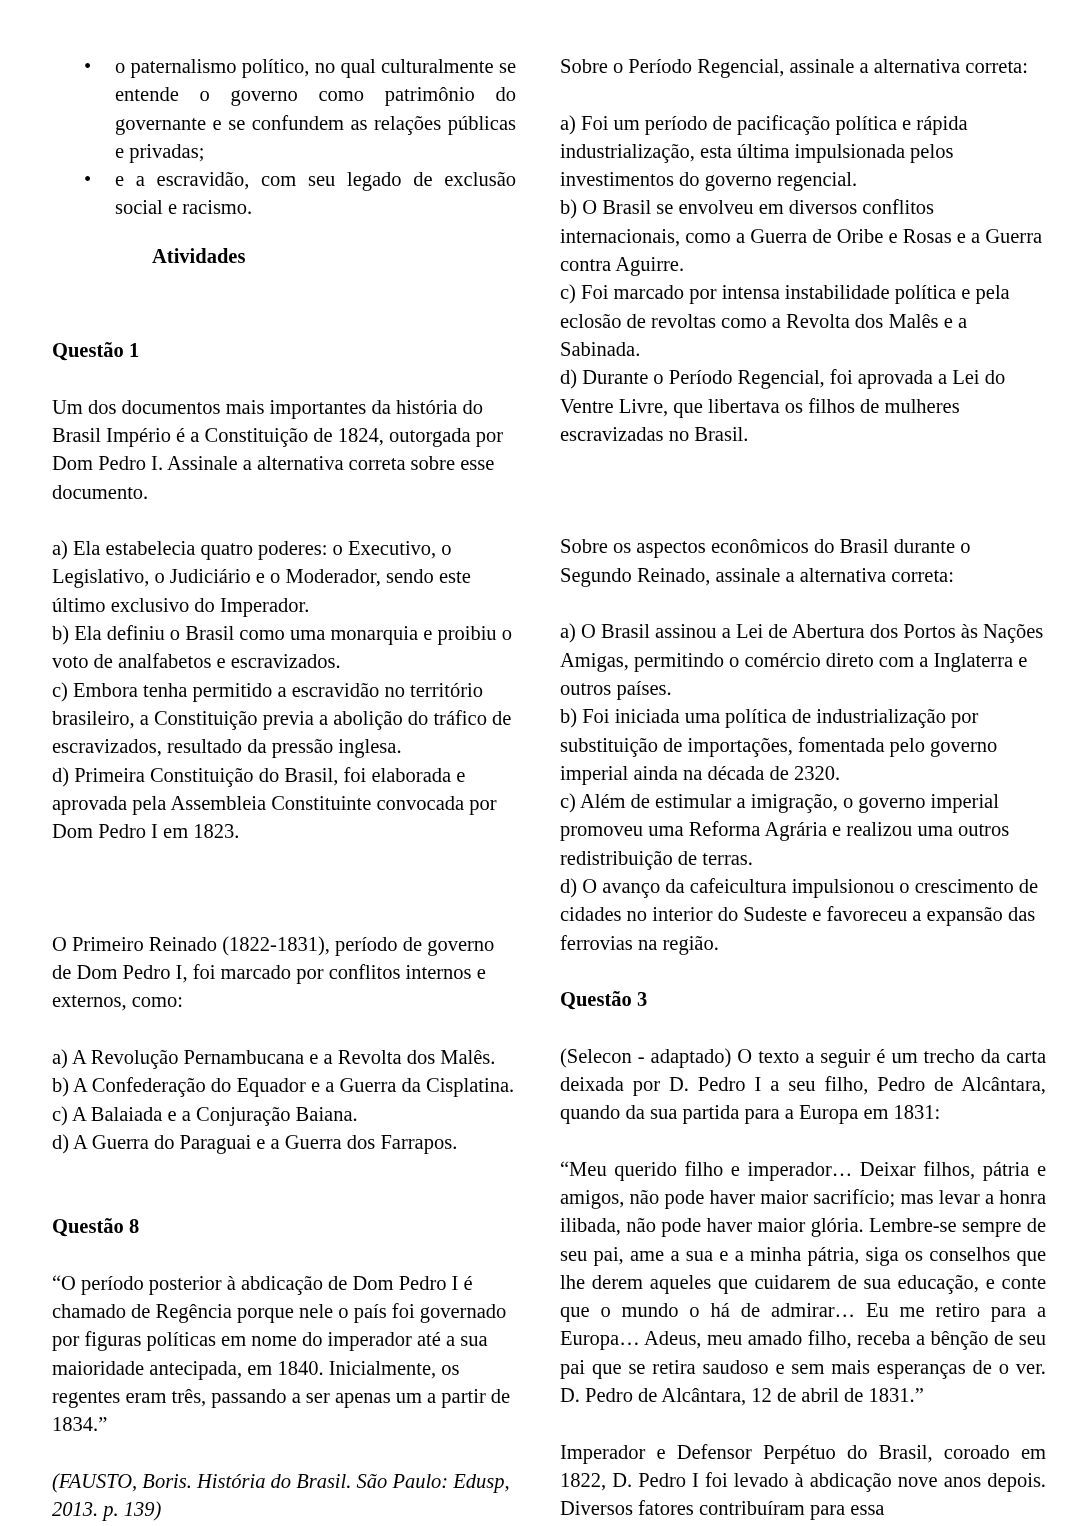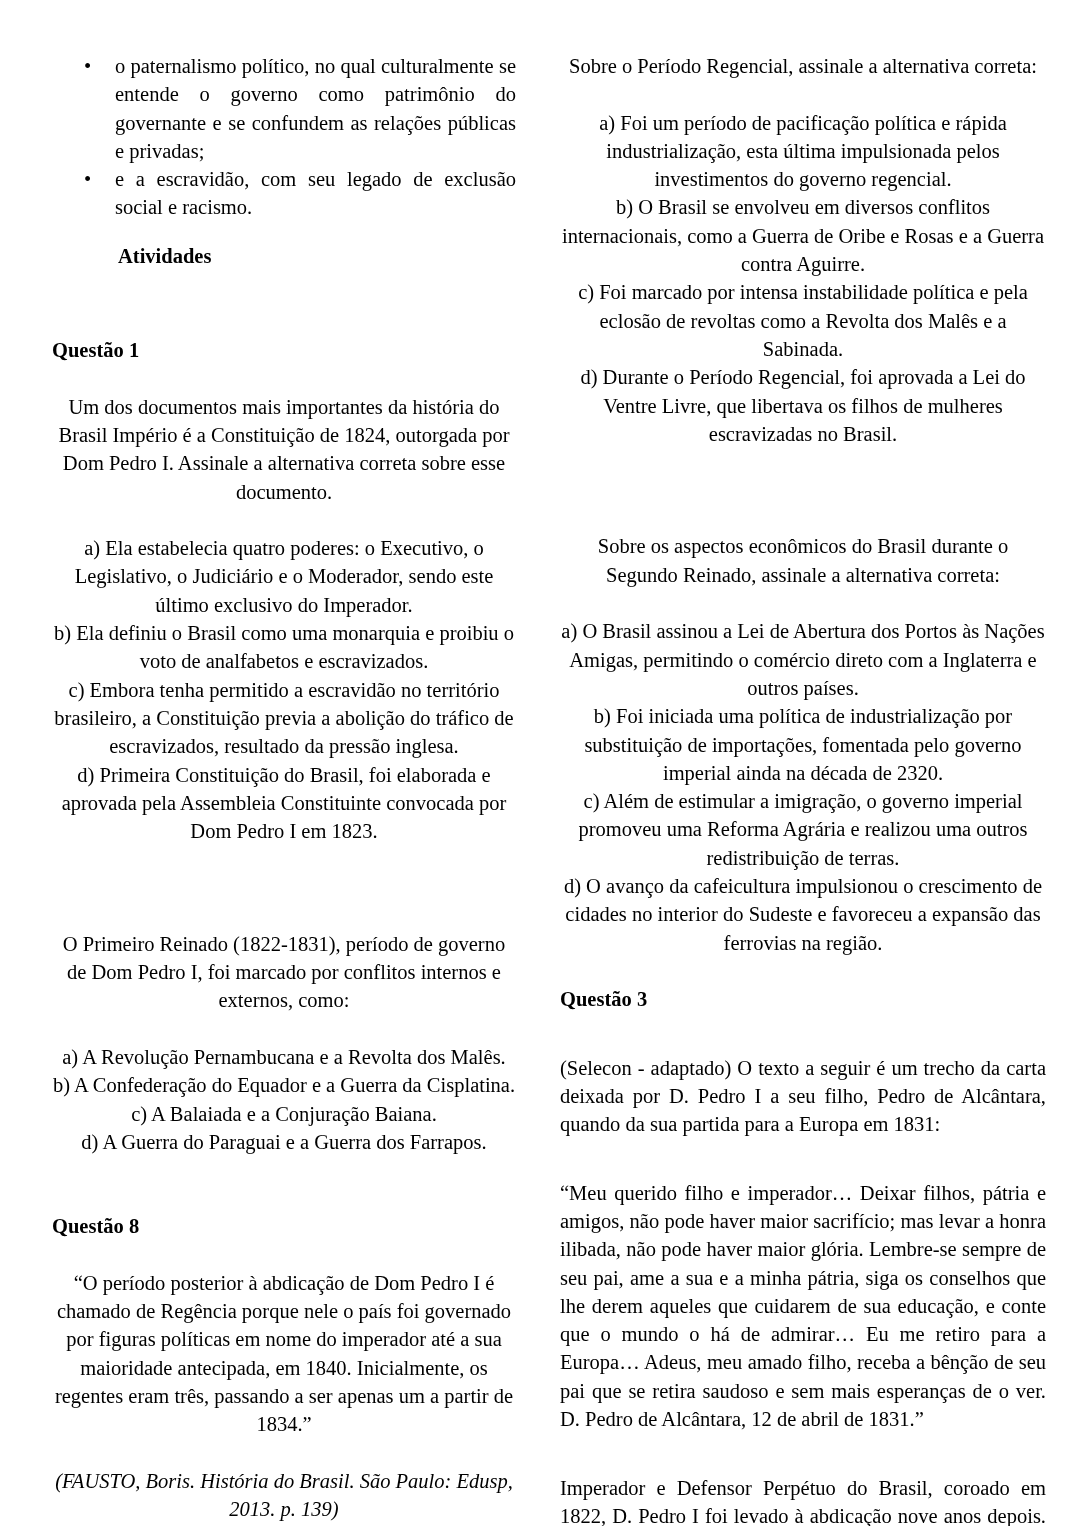--- a/index.html
+++ b/index.html
@@ -30,34 +30,33 @@
     width: 464px;
   }
   .col-right {
     left: 560px;
     width: 486px;
   }
   .para {
     font-size: 20.5px;
     line-height: 28.3px;
     margin: 0;
-    text-align: center;
+    text-align: left;
   }
   .para.justify {
     text-align: justify;
-    margin-top: 12px;
   }
   .heading {
     font-size: 20.5px;
     line-height: 28.3px;
     font-weight: bold;
     margin: 0;
   }
   .heading-indent {
-    margin-left: 66px;
+    margin-left: 100px;
   }
   .italic {
     font-style: italic;
   }
   ul.bullets {
     list-style: none;
     margin: 0;
     padding: 0;
   }
   ul.bullets li {

